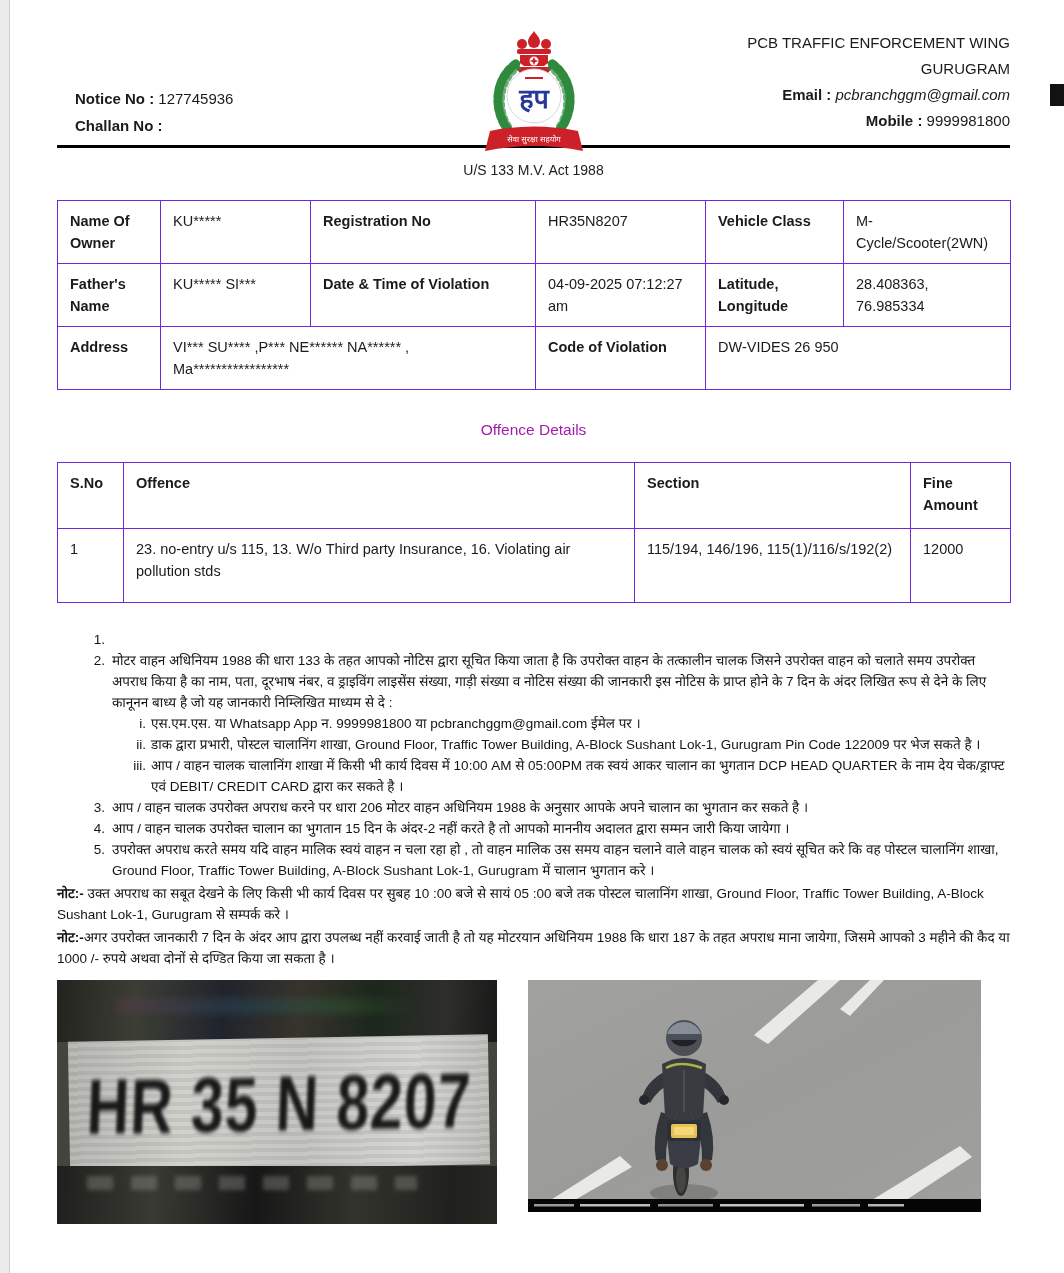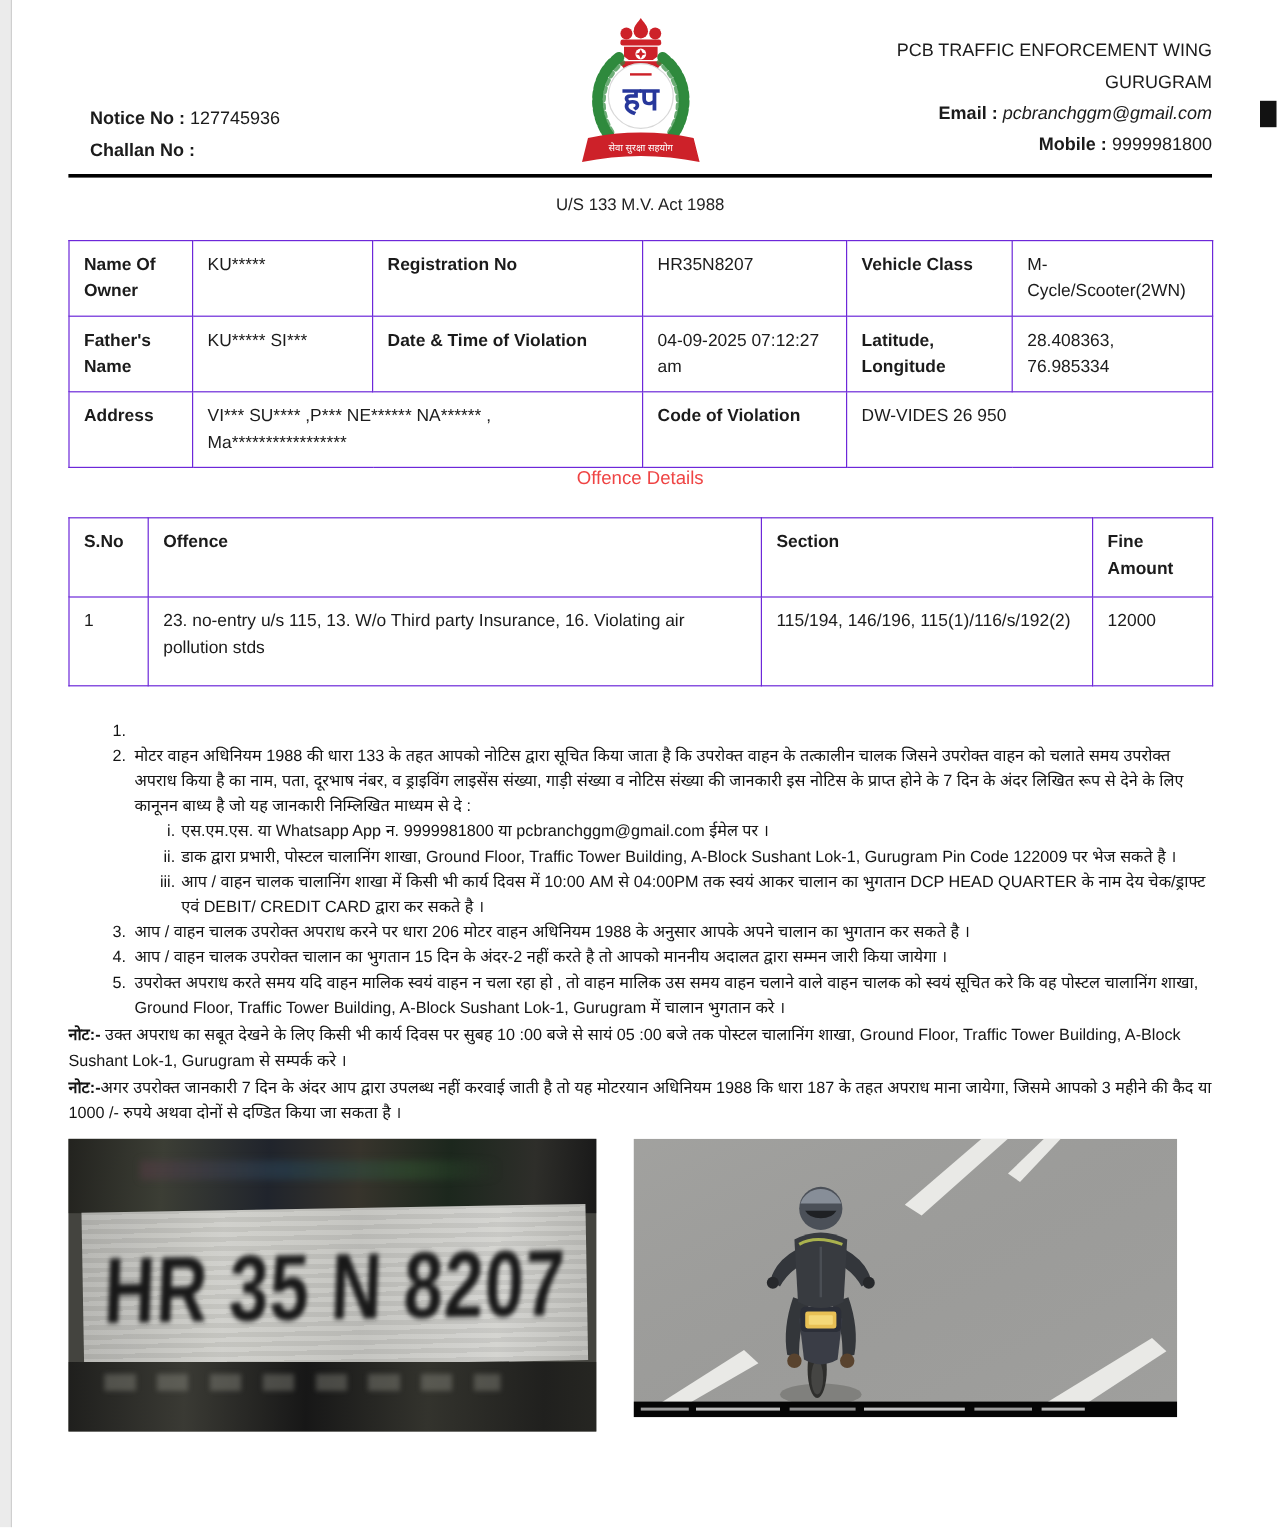--- a/index.html
+++ b/index.html
@@ -11,34 +11,34 @@
   .edge-strip{position:absolute;left:0;top:0;bottom:0;width:10px;background:#ebebeb;border-right:1px solid #cfcfcf;}
   .edge-artifact{position:absolute;right:0;top:84px;width:14px;height:22px;background:#121212;}
   .content{position:absolute;left:57px;top:0;width:953px;}
 
   
   .header{position:relative;height:145px;}
   .notice-block{position:absolute;left:18px;bottom:6px;font-size:15px;line-height:27px;}
   .notice-block b{font-weight:bold;}
   .org-block{position:absolute;right:0;top:30px;text-align:right;font-size:15px;line-height:26px;}
   .org-block .email-val{font-style:italic;}
-  .logo-wrap{position:absolute;left:50%;transform:translateX(-50%);top:14px;width:104px;height:130px;}
+  .logo-wrap{position:absolute;left:50%;transform:translateX(-50%);top:30px;width:104px;height:130px;}
   .rule{height:3px;background:#000;}
 
   
   .title{margin-top:17px;text-align:center;font-size:17.5px;letter-spacing:.4px;color:#161616;}
   .subtitle{margin-top:14px;text-align:center;font-size:14px;color:#222;}
 
   
   table{border-collapse:collapse;width:953px;table-layout:fixed;}
   td,th{border:1px solid #6d28d9;padding:9px 12px;vertical-align:top;font-size:14.5px;line-height:22px;text-align:left;word-wrap:break-word;}
   .lbl{font-weight:bold;}
   .details-table{margin-top:22px;}
   .details-table td{height:62px;}
-  .offence-heading{text-align:center;font-size:15.5px;color:#ef4444;}
+  .offence-heading{margin-top:31px;text-align:center;font-size:15.5px;color:#a21caf;}
   .offence-table{margin-top:23px;padding-left:12px;}
   .offence-table th{font-weight:bold;height:66px;}
   .offence-table td{height:74px;}
 
   
   .body-text{margin-top:26px;font-size:13.5px;line-height:21px;color:#141414;}
   .body-list{list-style:none;margin-left:28px;}
   .body-list>li{display:flex;}
   .body-list .num{flex:none;width:20px;text-align:right;margin-right:7px;}
   .sub-list{list-style:none;margin-left:10px;}
@@ -200,21 +200,21 @@
               <span style="display:flex">
                 <span class="num">i.</span>
                 <span>एस.एम.एस. या Whatsapp App न. 9999981800 या pcbranchggm@gmail.com ईमेल पर ।</span>
               </span>
               <span style="display:flex">
                 <span class="num">ii.</span>
                 <span>डाक द्वारा प्रभारी, पोस्टल चालानिंग शाखा, Ground Floor, Traffic Tower Building, A-Block Sushant Lok-1, Gurugram Pin Code 122009 पर भेज सकते है ।</span>
               </span>
               <span style="display:flex">
                 <span class="num">iii.</span>
-                <span>आप / वाहन चालक चालानिंग शाखा में किसी भी कार्य दिवस में 10:00 AM से 04:00PM तक स्वयं आकर चालान का भुगतान DCP HEAD QUARTER के नाम देय चेक/ड्राफ्ट एवं DEBIT/ CREDIT CARD द्वारा कर सकते है ।</span>
+                <span>आप / वाहन चालक चालानिंग शाखा में किसी भी कार्य दिवस में 10:00 AM से 05:00PM तक स्वयं आकर चालान का भुगतान DCP HEAD QUARTER के नाम देय चेक/ड्राफ्ट एवं DEBIT/ CREDIT CARD द्वारा कर सकते है ।</span>
               </span>
             </span>
           </span>
         </li>
         <li>
           <span class="num">3.</span>
           <span class="txt">आप / वाहन चालक उपरोक्त अपराध करने पर धारा 206 मोटर वाहन अधिनियम 1988 के अनुसार आपके अपने चालान का भुगतान कर सकते है ।</span>
         </li>
         <li>
           <span class="num">4.</span>

